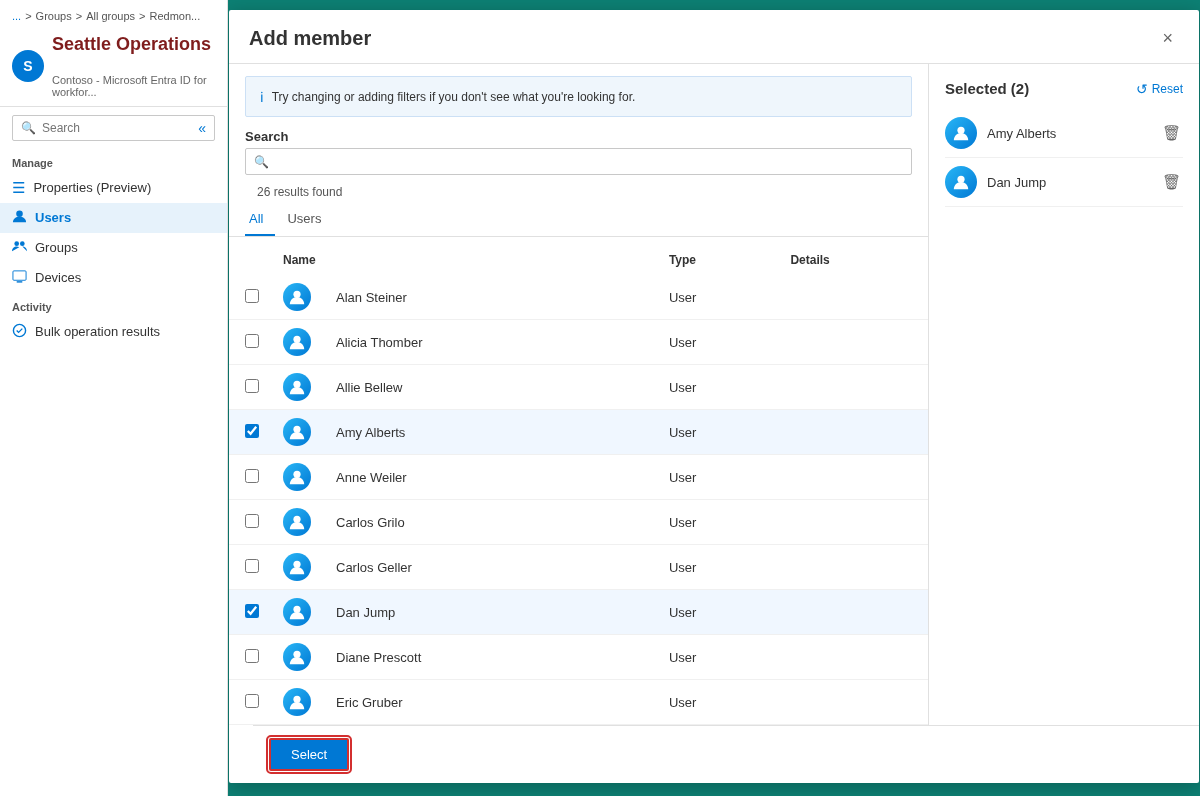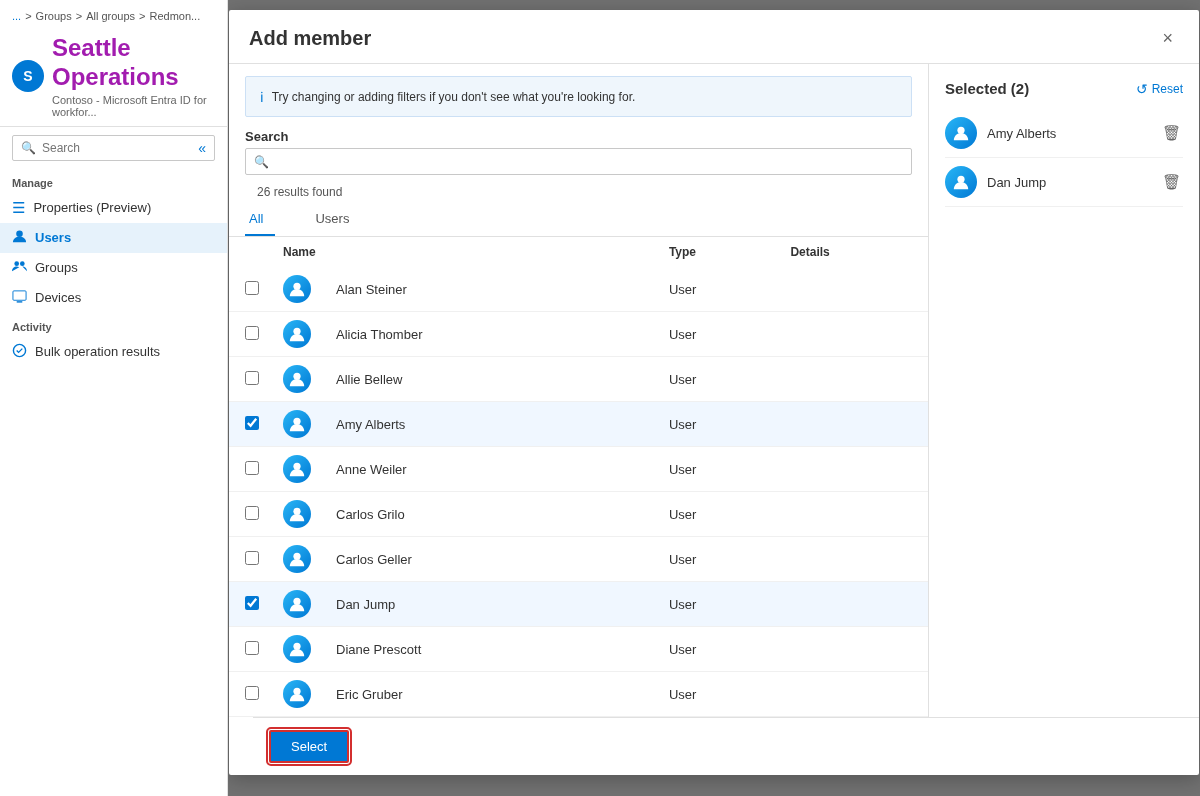--- a/index.html
+++ b/index.html
@@ -24,25 +24,25 @@
       display: flex;
       align-items: center;
       gap: 4px;
       font-size: 11px;
       color: #0078d4;
       margin-bottom: 8px;
     }
     .breadcrumb-row span { color: #555; font-size: 11px; }
     .breadcrumb-link { color: #0078d4; cursor: pointer; text-decoration: none; }
     .org-title {
-      font-size: 24px;
+      font-size: 18px;
       font-weight: 600;
-      color: #a21caf;
+      color: #7f1d1d;
       line-height: 1.2;
-      margin-bottom: 2px;
+      margin-bottom: 18px;
     }
     .org-subtitle {
       font-size: 11px;
       color: #666;
     }
     .sidebar-avatar {
       width: 32px;
       height: 32px;
       border-radius: 50%;
       background: #0078d4;
@@ -101,21 +101,21 @@
       color: #333;
     }
     .sidebar-item.active { background: #e6f2fb; font-weight: 600; color: #0078d4; }
     .sidebar-item-icon { font-size: 15px; }
     .sidebar-item-icon.blue { color: #0078d4; }
 
     
     .main-area {
       flex: 1;
       position: relative;
-      background: #a3a3a3;
+      background: #14b8a6;
       overflow: hidden;
     }
 
     
     .modal-overlay {
       position: absolute;
       top: 0; left: 0; right: 0; bottom: 0;
       background: rgba(0,0,0,0.3);
       display: flex;
       align-items: flex-start;
@@ -214,21 +214,20 @@
       padding: 2px 16px 6px 28px;
       flex-shrink: 0;
     }
 
     
     .tabs {
       display: flex;
       padding: 0 16px;
       border-bottom: 1px solid #e0e0e0;
       flex-shrink: 0;
-      gap: 28px;
     }
     .tab {
       padding: 6px 12px 8px 4px;
       font-size: 13px;
       cursor: pointer;
       color: #555;
       border-bottom: 2px solid transparent;
       margin-right: 8px;
     }
     .tab.active {
@@ -236,20 +235,21 @@
       border-bottom: 2px solid #0078d4;
       font-weight: 500;
     }
 
     
     .table-container {
       flex: 1;
       overflow-y: auto;
       overflow-x: auto;
       position: relative;
+      margin-top: 8px;
     }
     .table-container::-webkit-scrollbar { width: 8px; height: 8px; }
     .table-container::-webkit-scrollbar-track { background: #f1f1f1; }
     .table-container::-webkit-scrollbar-thumb { background: #c1c1c1; border-radius: 4px; }
     table {
       width: 100%;
       border-collapse: collapse;
       min-width: 500px;
     }
     thead th {

